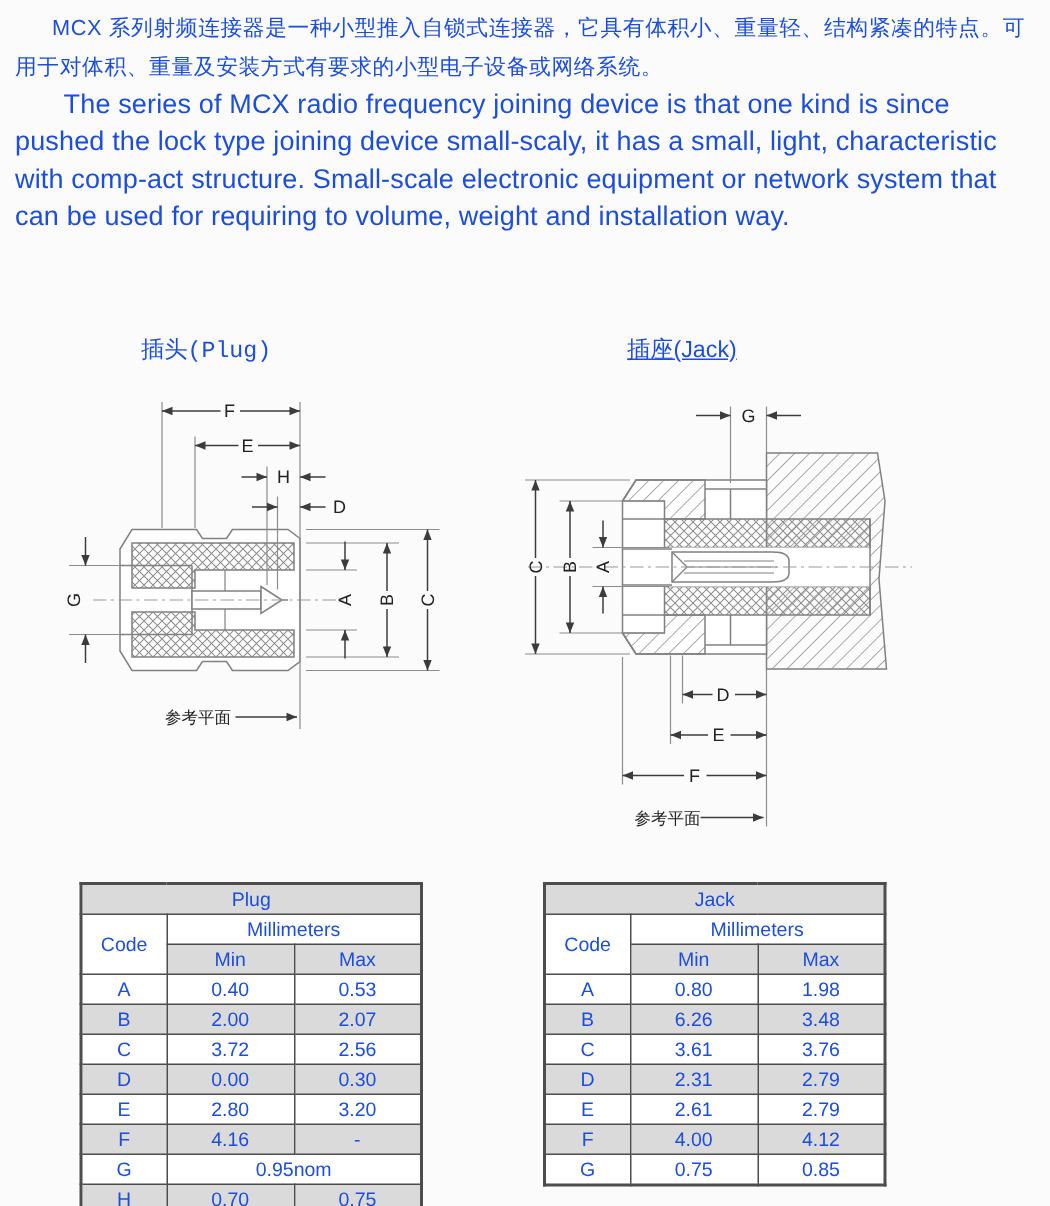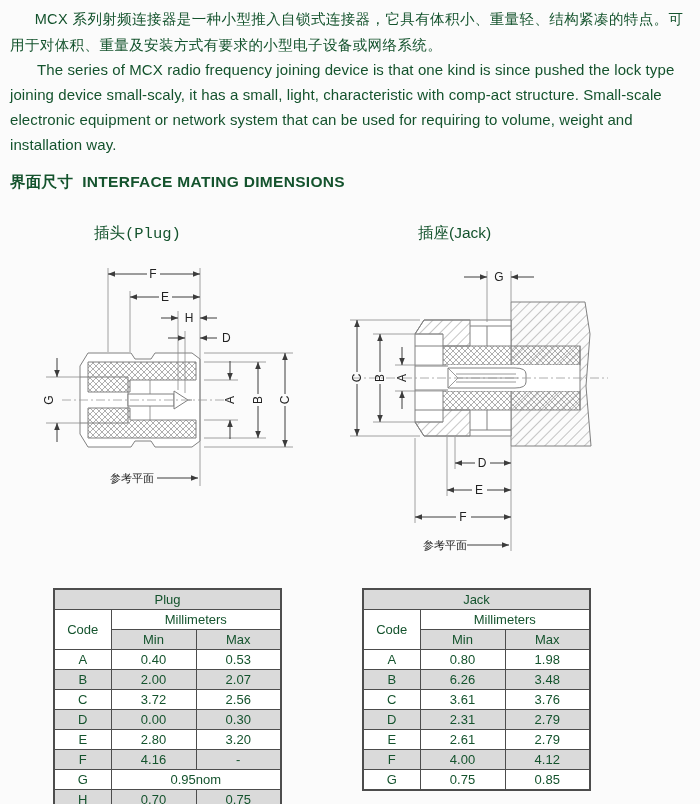--- a/index.html
+++ b/index.html
@@ -1,28 +1,28 @@
 <!DOCTYPE html>
 <html><head>
 <meta charset="utf-8">
 <style>
   html,body{margin:0;padding:0;}
   .page{
     position:relative; width:700px; height:804px; overflow:hidden;
-    background:#fbfbfb; color:#14532d;
+    background:#fbfbfb; color:#1d4ed8;
     font-family:"Liberation Sans", sans-serif;
   }
   .para{position:absolute; margin:0; text-align:left;}
   .para-zh{left:10px; top:6px; width:682px; font-size:14.5px; line-height:26px; text-indent:1.7em; letter-spacing:0.4px;}
-  .para-en{left:10px; top:57px; width:678px; font-size:15px; line-height:25px; text-indent:1.8em; letter-spacing:0.1px;}
+  .para-en{left:10px; top:57px; width:678px; font-size:18px; line-height:25px; text-indent:1.8em; letter-spacing:0.1px;}
   .heading{position:absolute; left:10px; top:172px; font-size:15.5px; font-weight:bold; letter-spacing:0.3px;}
   .heading .en{margin-left:9px;}
   .fig-label{position:absolute; font-size:15.5px;}
   .fig-label-plug{left:94px; top:223px;font-family:Liberation Mono, monospace;}
-  .fig-label-jack{left:418px; top:223px;}
+  .fig-label-jack{left:418px; top:223px;text-decoration:underline;}
   svg.diagram{position:absolute;}
   svg.plug{left:40px; top:262px; width:260px; height:230px;}
   svg.jack{left:344px; top:266px; width:268px; height:292px;}
   .tbl-wrap{position:absolute; top:588px;}
   .tbl-wrap.plug-tbl{left:53px;}
   .tbl-wrap.jack-tbl{left:362px;}
   table.dim-table{
     border-collapse:collapse; table-layout:fixed; background:#fff;
     font-size:13px; border:2px solid #4d4d4d;
   }
@@ -36,23 +36,20 @@
   .svg-text{font-family:"Liberation Sans", sans-serif;}
 </style>
 </head>
 <body>
 
 <div class="page">
 
   <p class="para para-zh">MCX 系列射频连接器是一种小型推入自锁式连接器，它具有体积小、重量轻、结构紧凑的特点。可用于对体积、重量及安装方式有要求的小型电子设备或网络系统。</p>
   <p class="para para-en">The series of MCX radio frequency joining device is that one kind is since pushed the lock type joining device small-scaly, it has a small, light, characteristic with comp-act structure. Small-scale electronic equipment or network system that can be used for requiring to volume, weight and installation way.</p>
 
-  <div class="heading">
-    <span class="zh">界面尺寸</span><span class="en">INTERFACE MATING DIMENSIONS</span>
-  </div>
 
   <div class="fig-label fig-label-plug">插头(Plug)</div>
   <div class="fig-label fig-label-jack">插座(Jack)</div>
 
   <svg class="diagram plug" viewBox="40 262 260 230">
     <defs>
       <pattern id="dh" width="7" height="7" patternUnits="userSpaceOnUse" patternTransform="rotate(45)">
         <line x1="0" y1="0" x2="0" y2="7" stroke="#8d8d8d" stroke-width="1"></line>
       </pattern>
       <pattern id="xh" width="6" height="6" patternUnits="userSpaceOnUse">

